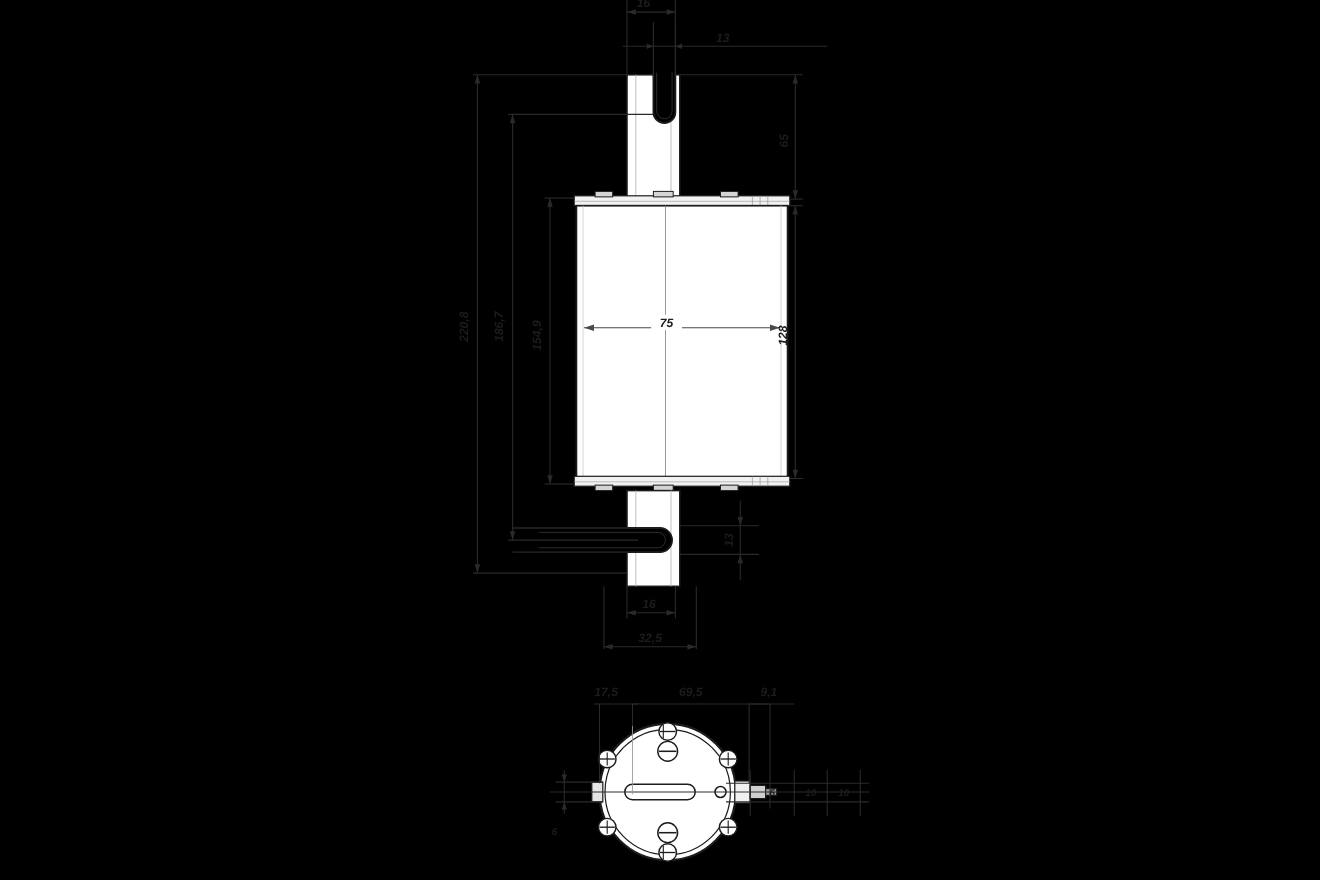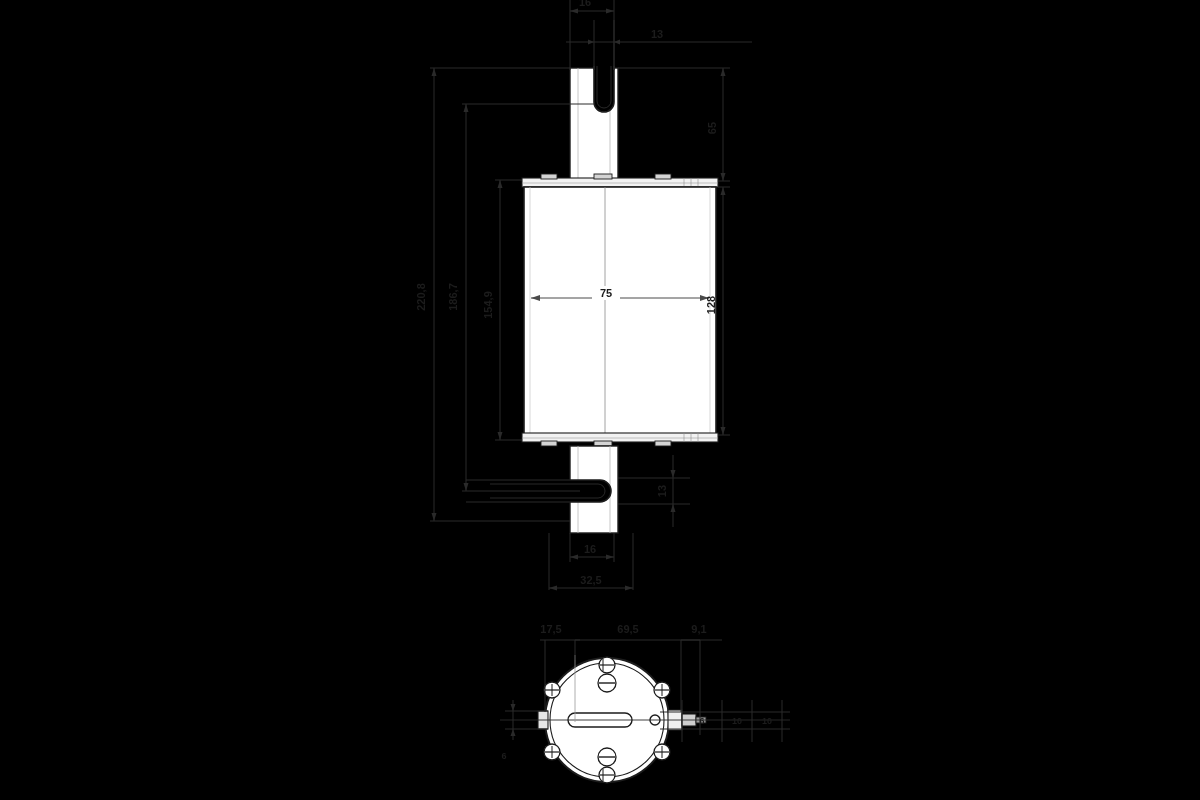--- a/index.html
+++ b/index.html
@@ -12,20 +12,21 @@
     width: 1200px;
     height: 800px;
     overflow: hidden;
     font-family: "Liberation Sans", sans-serif;
   }
   #drawing-root {
     position: relative;
     width: 1200px;
     height: 567px;
     background: #ffffff;
+    font-style: italic;
   }
   svg#drawing-svg {
     display: block;
     width: 1200px;
     height: 800px;
   }
   .dim-text {
     font-family: "Liberation Sans", sans-serif;
     font-size: 11px;
     fill: #1c1c1c;

